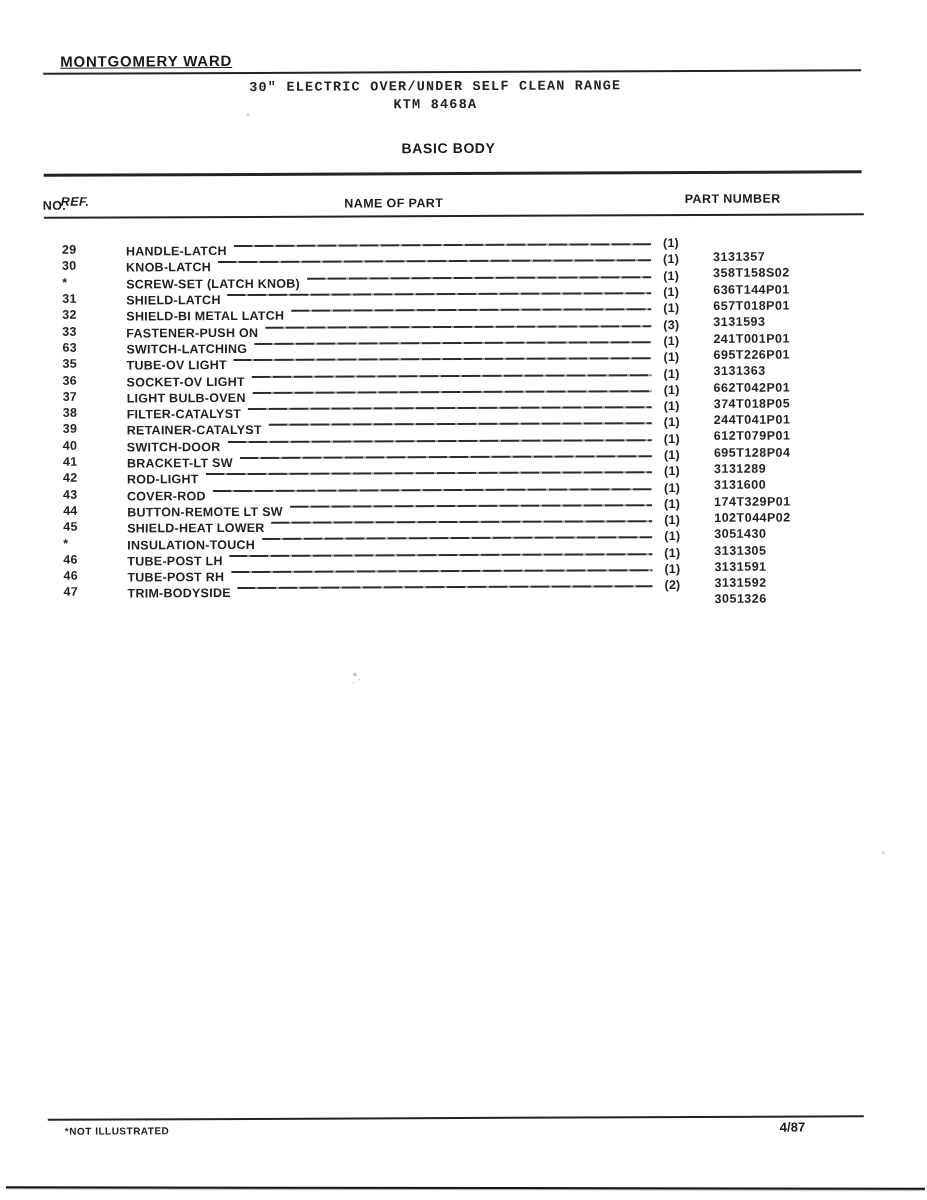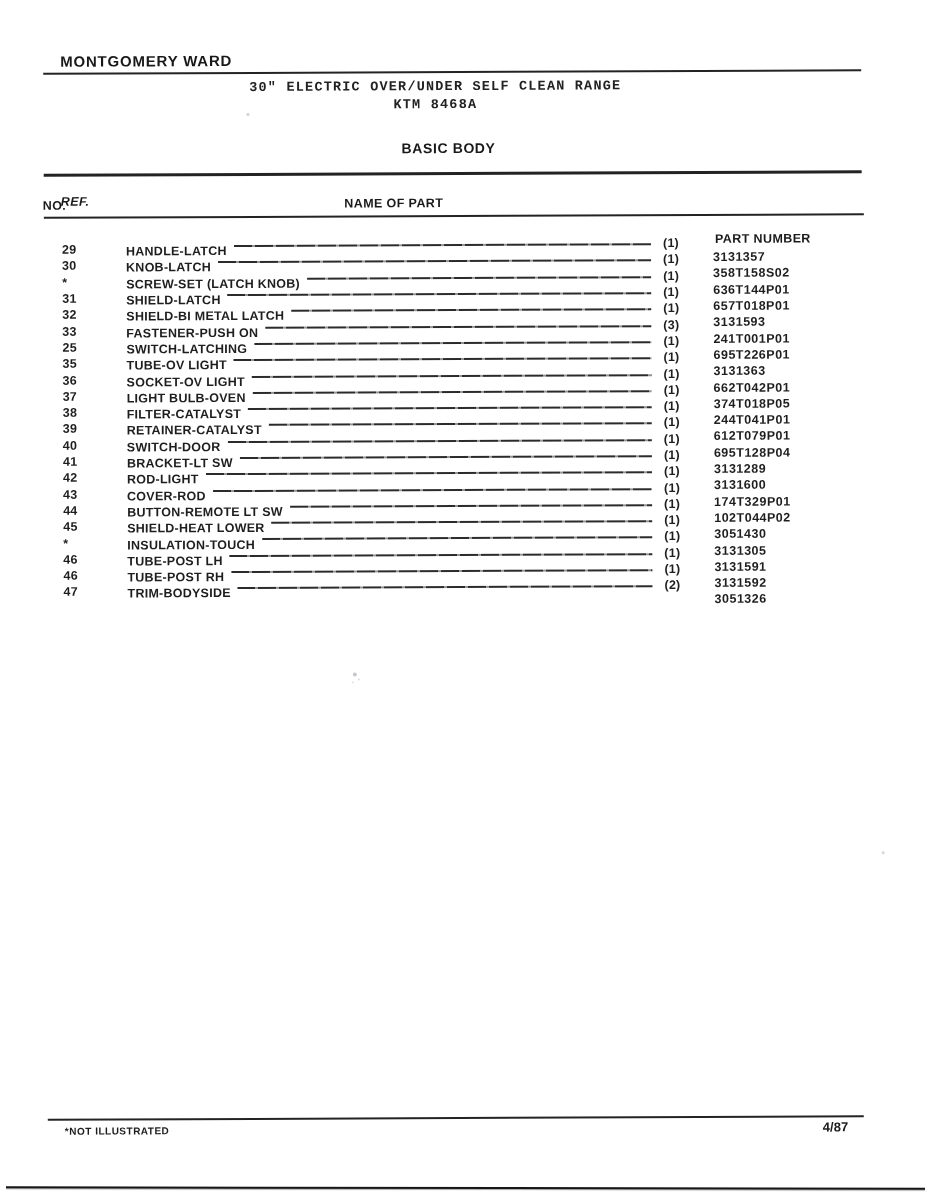--- a/index.html
+++ b/index.html
@@ -13,20 +13,21 @@
   .page { position: absolute; inset: 0; }
   .scan-content {
     position: absolute; inset: 0;
     transform: rotate(-0.25deg);
     transform-origin: 50% 40%;
   }
   .brand {
     position: absolute; top: 51px; left: 62px;
     font-size: 15px; font-weight: 700; letter-spacing: 0.8px;
     color: #181818;
+    text-decoration: underline;
   }
   .rule { position: absolute; background: #232323; }
   .rule-brand   { top: 71px;  left: 45px; width: 818px; height: 2px; }
   .rule-heavy   { top: 172px; left: 45px; width: 818px; height: 3px; }
   .rule-colhead { top: 215px; left: 45px; width: 820px; height: 2px; box-shadow: 0 3px 0 -2px rgba(60,60,60,.45); }
   .rule-footer  { top: 1117px; left: 45px; width: 816px; height: 2px; }
   .rule-scanedge{ top: 1187px; left: 6px;  width: 919px; height: 2px; background:#161616; transform: rotate(0.08deg); box-shadow: 0 1px 1px rgba(0,0,0,.35); }
 
   .title-wrap { position: absolute; top: 79px; left: 0; width: 874px; text-align: center; }
   .title-line1, .title-line2 {
@@ -38,41 +39,41 @@
 
   .section-title {
     position: absolute; top: 140px; left: 0; width: 900px; text-align: center;
     font-size: 14px; font-weight: 700; letter-spacing: 0.6px; color: #191919;
   }
 
   .colhead { position: absolute; font-size: 12.5px; font-weight: 700; letter-spacing: 0.4px; color: #1a1a1a; }
   .colhead-ref1 { top: 193px; left: 62px; font-style: italic; }
   .colhead-ref2 { top: 197px; left: 44px; }
   .colhead-name { top: 196px; left: 130px; width: 530px; text-align: center; }
-  .colhead-part { top: 193px; left: 716px; margin-top: 40px; }
+  .colhead-part { top: 193px; left: 686px; }
 
   .rows { position: absolute; top: 236px; left: 60px; width: 802px; }
   .row {
     display: flex; align-items: center;
     height: 16.3px;
     font-size: 12.5px; font-weight: 700; letter-spacing: 0.25px;
     color: #1e1e1e; white-space: nowrap;
   }
   .c-ref  { width: 67px; padding-left: 3px; margin-top: 8px; }
   .c-name { flex: 0 0 auto; margin-top: 12px; }
   .c-leader {
     flex: 1 1 auto; align-self: center;
     height: 2px; margin: 2px 12px 0 7px;
     background: repeating-linear-gradient(90deg, #2b2b2b 0 18px, rgba(43,43,43,.5) 18px 21px);
   }
   .c-qty  { width: 50px; }
   .c-part { width: 148px; letter-spacing: 0.5px; margin-top: 28px; }
 
   .footer-note { position: absolute; top: 1124px; left: 62px; font-size: 10px; font-weight: 700; letter-spacing: 0.5px; }
-  .footer-date { position: absolute; top: 1121px; left: 820px; font-size: 13px; font-weight: 700; }
+  .footer-date { position: absolute; top: 1121px; left: 777px; font-size: 13px; font-weight: 700; }
 
   .speck { position: absolute; border-radius: 50%; background: #9a9aa2; }
   .speck-1 { top: 672px; left: 352px; width: 4px; height: 4px; opacity: .55; box-shadow: 4px 5px 0 -1px rgba(120,120,130,.5), -2px 8px 0 -1px rgba(120,120,130,.4); }
   .speck-2 { top: 853px; left: 880px; width: 3px; height: 3px; opacity: .4; }
   .speck-3 { top: 112px; left: 248px; width: 3px; height: 3px; opacity: .45; }
 </style>
 </head>
 <body>
 
 <div class="page">
@@ -132,21 +133,21 @@
     <span class="c-part">3131593</span>
   </div>
         <div class="row">
     <span class="c-ref">33</span>
     <span class="c-name">FASTENER-PUSH ON</span>
     <span class="c-leader"></span>
     <span class="c-qty">(3)</span>
     <span class="c-part">241T001P01</span>
   </div>
         <div class="row">
-    <span class="c-ref">25</span>
+    <span class="c-ref">63</span>
     <span class="c-name">SWITCH-LATCHING</span>
     <span class="c-leader"></span>
     <span class="c-qty">(1)</span>
     <span class="c-part">695T226P01</span>
   </div>
         <div class="row">
     <span class="c-ref">35</span>
     <span class="c-name">TUBE-OV LIGHT</span>
     <span class="c-leader"></span>
     <span class="c-qty">(1)</span>

